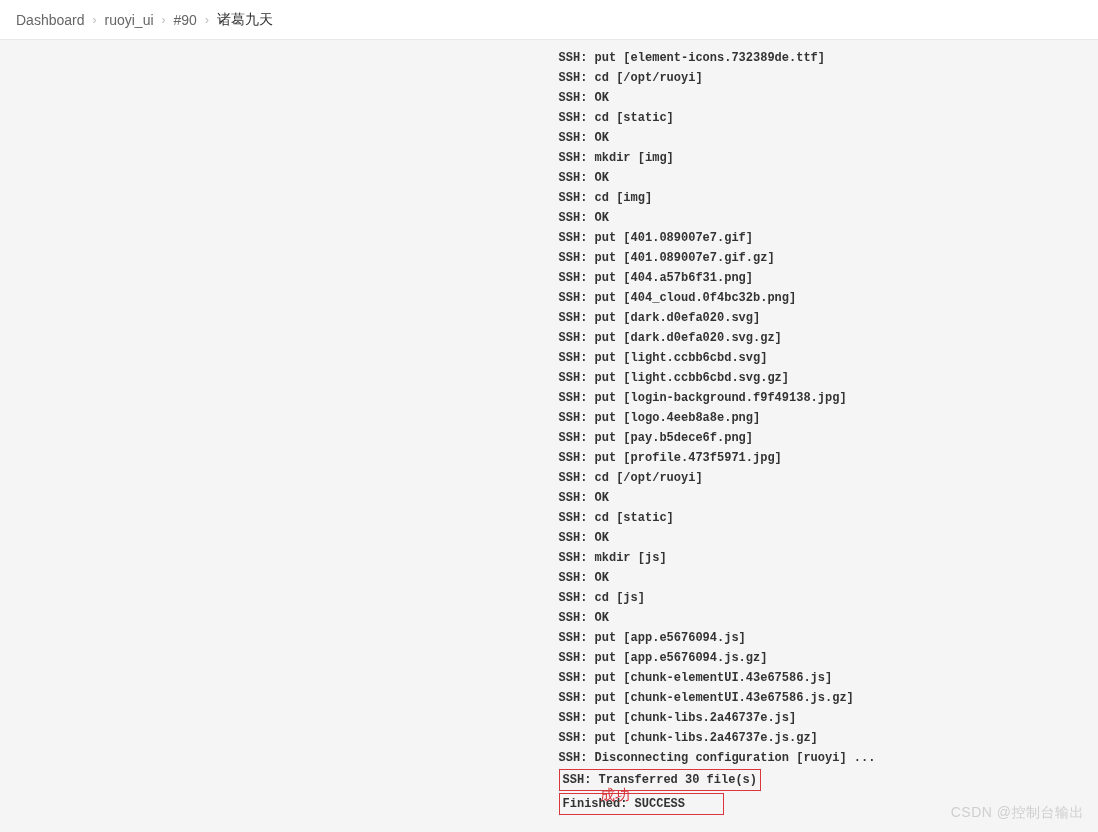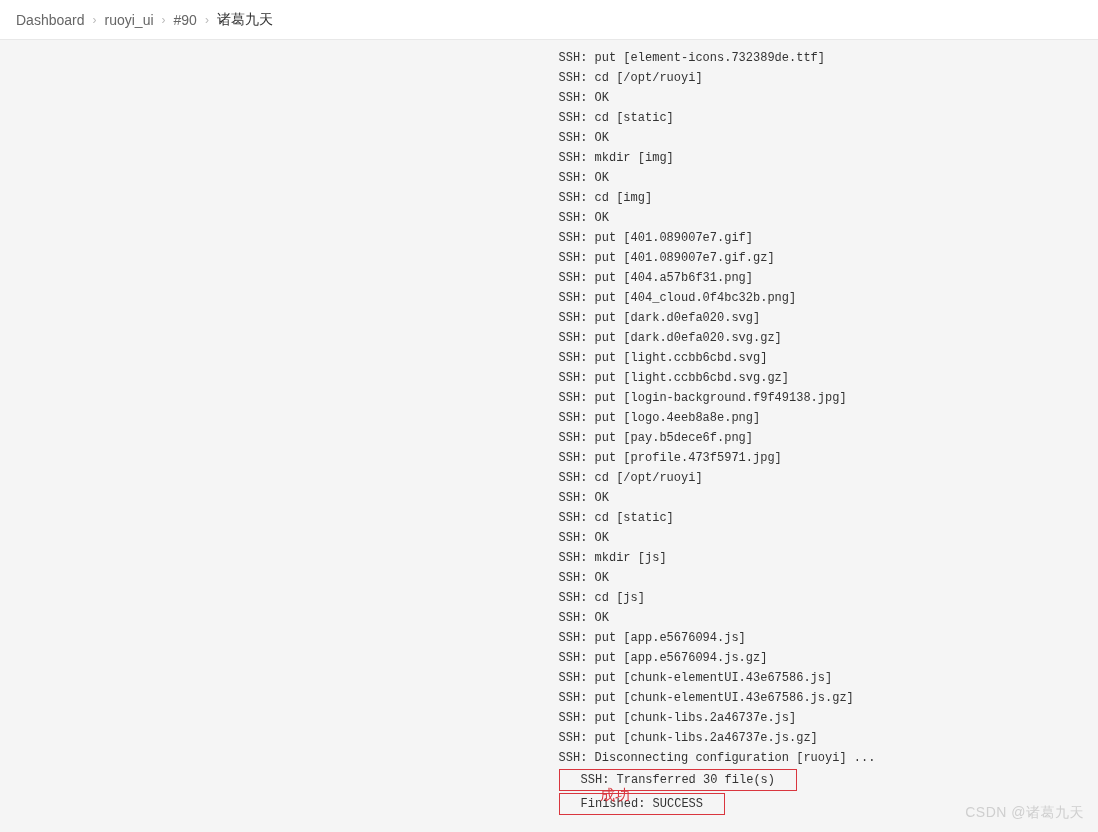--- a/index.html
+++ b/index.html
@@ -29,34 +29,35 @@
     .breadcrumb-sep {
       margin: 0 8px;
       color: #bbb;
       font-size: 12px;
     }
     .breadcrumb-current { color: #333; }
     .console-wrap {
       display: flex;
       justify-content: center;
       padding-top: 8px;
+      font-weight: bold;
     }
     .console {
       font-family: "Courier New", Courier, monospace;
       font-size: 12px;
       line-height: 20px;
       color: #333;
       white-space: pre;
       margin-left: 336px;
     }
     .console-line { display: block; }
     .hl-box {
       display: inline-block;
       border: 1.5px solid #d9363e;
-      padding: 0 21px;
+      padding: 0 3px;
       margin-top: 1px;
       margin-bottom: 1px;
       min-width: 165px;
     }
     .annot {
       position: absolute;
       color: #d9363e;
       font-size: 15px;
       font-family: "Microsoft YaHei", sans-serif;
     }
@@ -82,13 +83,13 @@
   <span class="breadcrumb-sep">›</span>
   <span class="breadcrumb-item breadcrumb-current">诸葛九天</span>
 </div>
 
 <div class="console-wrap">
   <div class="console" id="console"><span class="console-line">SSH: put [element-icons.732389de.ttf]</span><span class="console-line">SSH: cd [/opt/ruoyi]</span><span class="console-line">SSH: OK</span><span class="console-line">SSH: cd [static]</span><span class="console-line">SSH: OK</span><span class="console-line">SSH: mkdir [img]</span><span class="console-line">SSH: OK</span><span class="console-line">SSH: cd [img]</span><span class="console-line">SSH: OK</span><span class="console-line">SSH: put [401.089007e7.gif]</span><span class="console-line">SSH: put [401.089007e7.gif.gz]</span><span class="console-line">SSH: put [404.a57b6f31.png]</span><span class="console-line">SSH: put [404_cloud.0f4bc32b.png]</span><span class="console-line">SSH: put [dark.d0efa020.svg]</span><span class="console-line">SSH: put [dark.d0efa020.svg.gz]</span><span class="console-line">SSH: put [light.ccbb6cbd.svg]</span><span class="console-line">SSH: put [light.ccbb6cbd.svg.gz]</span><span class="console-line">SSH: put [login-background.f9f49138.jpg]</span><span class="console-line">SSH: put [logo.4eeb8a8e.png]</span><span class="console-line">SSH: put [pay.b5dece6f.png]</span><span class="console-line">SSH: put [profile.473f5971.jpg]</span><span class="console-line">SSH: cd [/opt/ruoyi]</span><span class="console-line">SSH: OK</span><span class="console-line">SSH: cd [static]</span><span class="console-line">SSH: OK</span><span class="console-line">SSH: mkdir [js]</span><span class="console-line">SSH: OK</span><span class="console-line">SSH: cd [js]</span><span class="console-line">SSH: OK</span><span class="console-line">SSH: put [app.e5676094.js]</span><span class="console-line">SSH: put [app.e5676094.js.gz]</span><span class="console-line">SSH: put [chunk-elementUI.43e67586.js]</span><span class="console-line">SSH: put [chunk-elementUI.43e67586.js.gz]</span><span class="console-line">SSH: put [chunk-libs.2a46737e.js]</span><span class="console-line">SSH: put [chunk-libs.2a46737e.js.gz]</span><span class="console-line">SSH: Disconnecting configuration [ruoyi] ...</span><span class="hl-box">SSH: Transferred 30 file(s)</span><br><span class="hl-box">Finished: SUCCESS</span><br></div>
 </div>
 
 <div class="annot" style="left:600px; top:786px;">成功</div>
 
-<div class="watermark">CSDN @诸葛九天</div>
+<div class="watermark">CSDN @控制台输出</div>
 
 </body></html>

